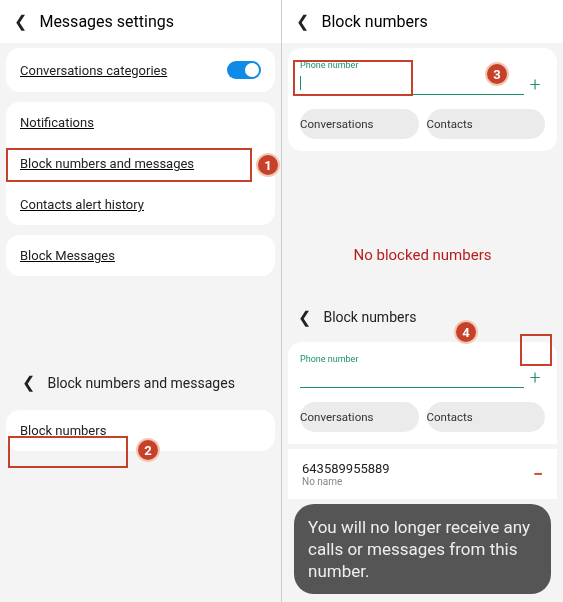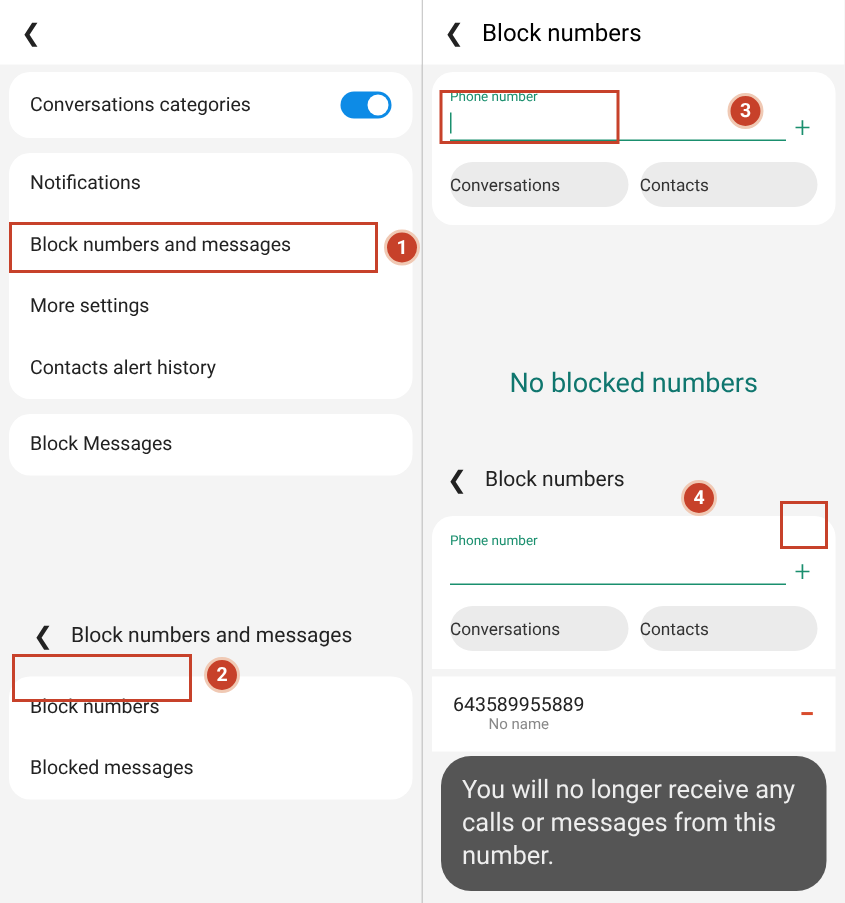--- a/index.html
+++ b/index.html
@@ -5,21 +5,21 @@
     * { margin: 0; padding: 0; box-sizing: border-box; font-family: -apple-system, BlinkMacSystemFont, "Segoe UI", Roboto, sans-serif; }
     body { width: 563px; height: 602px; background: #f4f4f4; display: flex; position: relative; }
     .column { flex: 1; display: flex; flex-direction: column; }
     .left-col { border-right: 1px solid #ccc; }
     .right-col { position: relative; }
     
     .header { display: flex; align-items: center; padding: 12px 14px; background: #fff; gap: 12px; }
     .header-title { font-size: 14px; color: #222; }
     .back-chevron { font-size: 16px; color: #222; cursor: pointer; }
     
-    .section { background: #fff; margin: 5px 6px; border-radius: 14px; overflow: hidden; }
+    .section { background: #fff; margin: 5px 6px; border-radius: 14px; overflow: hidden; text-decoration: underline; }
     .row { padding: 13px 14px; font-size: 13px; color: #222; display: flex; align-items: center; justify-content: space-between; }
     .row-clickable { cursor: pointer; }
     
     .toggle { width: 34px; height: 18px; background: #0d8be6; border-radius: 10px; position: relative; cursor: pointer; }
     .toggle::after { content: ''; position: absolute; right: 2px; top: 2px; width: 14px; height: 14px; background: #fff; border-radius: 50%; }
     
     .subheader { display: flex; align-items: center; padding: 12px 16px; gap: 12px; background: #fff; margin: 5px 6px 0; border-radius: 14px 14px 0 0; }
     .subheader-alt { background: transparent; margin-top: 80px; border-radius: 0; }
     .subheader-title { font-size: 14px; color: #222; }
     
@@ -27,83 +27,78 @@
     .input-row { display: flex; align-items: flex-end; gap: 1px; margin-bottom: 14px; }
     .phone-field { flex: 1; position: relative; }
     .phone-label { font-size: 9px; color: #1a8f6e; position: absolute; top: -2px; }
     .phone-input { width: 100%; border: none; border-bottom: 1.5px solid #1a8f6e; padding: 12px 0 4px; font-size: 13px; outline: none; background: transparent; }
     .phone-input-cursor { display: inline-block; width: 1px; height: 14px; background: #1a8f6e; vertical-align: middle; }
     .plus-btn { width: 20px; height: 20px; display: flex; align-items: center; justify-content: center; color: #1a8f6e; font-size: 19px; cursor: pointer; font-weight: 300; }
     
     .chip-row { display: flex; gap: 8px; }
     .chip { flex: 1; background: #ebebeb; border-radius: 16px; padding: 8px 0; text-align: left; font-size: 11.5px; color: #333; cursor: pointer; }
     
-    .empty-state { text-align: center; font-size: 18px; color: #0f766e; padding: 90px 0 30px; }
+    .empty-state { text-align: center; font-size: 15px; color: #b91c1c; padding: 90px 0 30px; }
     
     .second-block-header { display: flex; align-items: center; padding: 10px 16px; gap: 12px; background: transparent; margin-top: 4px; }
     
     .blocked-entry { background: #fff; margin: 5px 6px 0; border-radius: 0; padding: 12px 14px; display: flex; justify-content: space-between; align-items: center; }
-    .blocked-info { display: flex; flex-direction: column; align-items: center; }
+    .blocked-info { display: flex; flex-direction: column; }
     .blocked-number { font-size: 13px; color: #222; }
     .blocked-noname { font-size: 10px; color: #888; }
     .minus-btn { color: #d84c2d; font-size: 18px; cursor: pointer; font-weight: bold; }
     
     .toast { position: absolute; bottom: 8px; left: 12px; right: 12px; background: #555; color: #eee; font-size: 17px; padding: 12px 14px; border-radius: 20px; line-height: 1.3; }
     
     
     .hl { position: absolute; border: 2px solid #c7412a; pointer-events: none; }
     .badge { position: absolute; width: 24px; height: 24px; border-radius: 50%; background: #c7412a; border: 2px solid #f0c9b4; color: #fff; font-size: 13px; font-weight: bold; display: flex; align-items: center; justify-content: center; pointer-events: none; }
   </style>
 </head>
 <body>
 
 <div class="column left-col">
   <div class="header">
     <span class="back-chevron">❮</span>
+    <span>Messages settings</span>
   </div>
 
   <div class="section">
     <div class="row row-clickable">
       <span>Conversations categories</span>
       <div class="toggle"></div>
     </div>
   </div>
 
   <div class="section">
     <div class="row row-clickable">
       <span>Notifications</span>
     </div>
     <div class="row row-clickable">
       <span>Block numbers and messages</span>
-    </div>
-    <div class="row row-clickable">
-      <span>More settings</span>
     </div>
     <div class="row row-clickable">
       <span>Contacts alert history</span>
     </div>
   </div>
 
   <div class="section">
     <div class="row row-clickable">
       <span>Block Messages</span>
     </div>
   </div>
 
   <div class="subheader subheader-alt">
     <span class="back-chevron">❮</span>
     <span class="subheader-title">Block numbers and messages</span>
   </div>
 
   <div class="section" style="margin-top:6px;">
     <div class="row row-clickable">
       <span>Block numbers</span>
-    </div>
-    <div class="row row-clickable">
-      <span>Blocked messages</span>
     </div>
   </div>
 </div>
 
 <div class="column right-col">
   <div class="header">
     <span class="back-chevron">❮</span>
     <span>Block numbers</span>
   </div>
 

